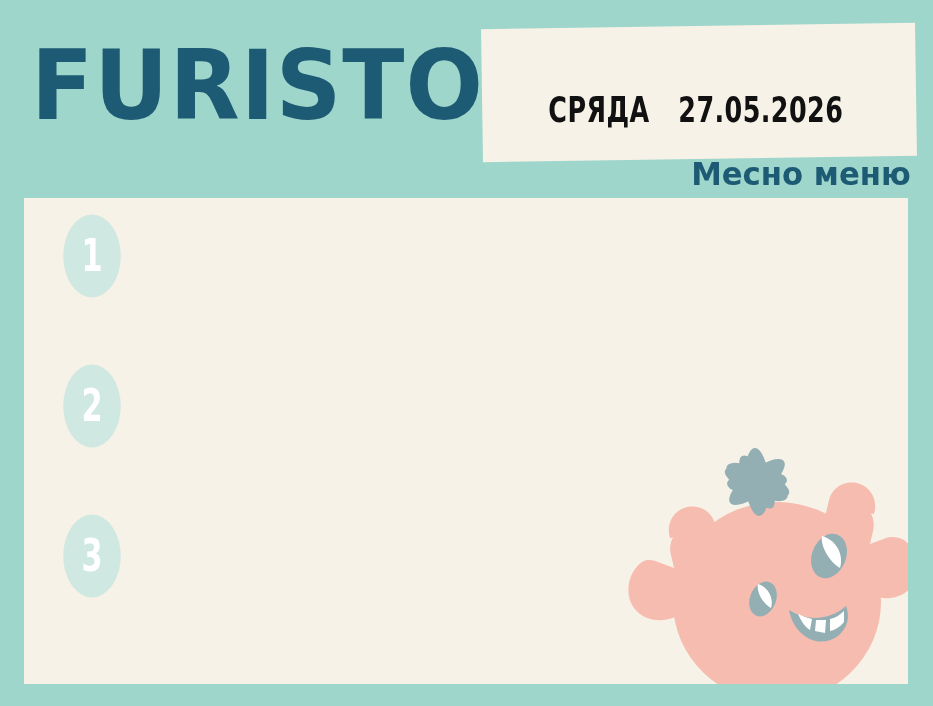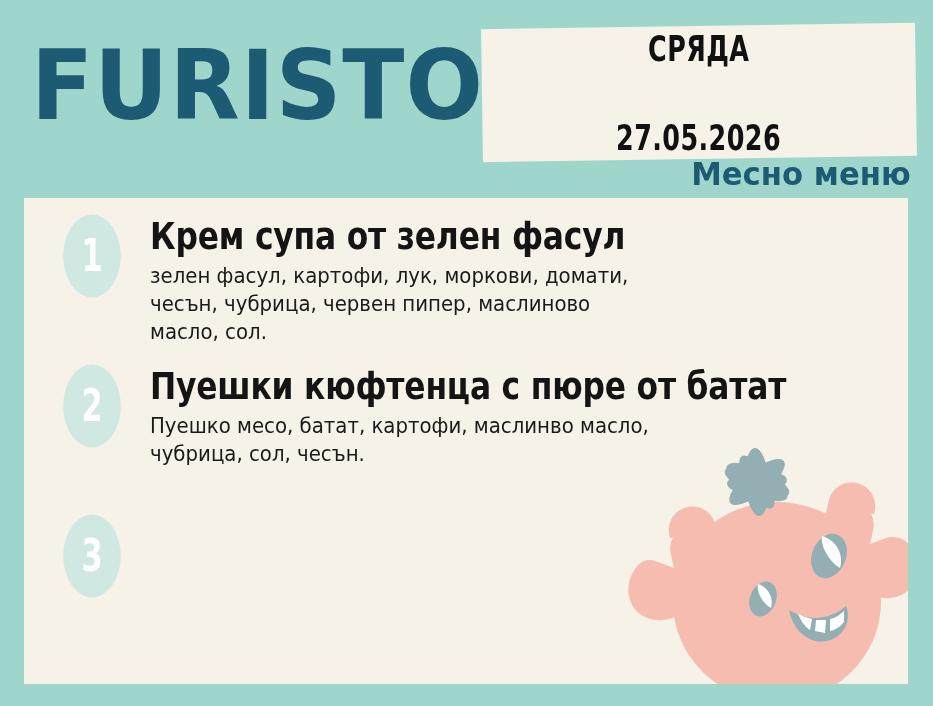--- a/index.html
+++ b/index.html
@@ -53,28 +53,28 @@
     width: 434px;
     height: 133px;
     background: #F7F2E7;
     transform: rotate(-0.85deg);
     transform-origin: center center;
   }
 
   #date-card-inner {
     position: absolute;
     left: 0;
-    top: 0;
+    top: 16px;
     width: 434px;
     height: 133px;
     transform: rotate(0.85deg);
     display: flex;
-    flex-direction: column;
+    flex-direction: row;
     align-items: center;
-    justify-content: space-between;
+    justify-content: center;
     padding-top: 2px;
     box-sizing: border-box;
   }
 
   .date-line {
     color: #111111;
     font-family: "DejaVu Sans", sans-serif;
     font-weight: bold;
     font-size: 31px;
     line-height: 42px;
@@ -249,39 +249,24 @@
         <path d="M176 170 C181 172 185 174 190 175 L188 186 C183 183 179 177 176 170 Z"></path>
         <path d="M194 176 L204 176 L203 189 L193 187 Z"></path>
         <path d="M208 175 C213 174 218 171 222 167 L222 178 C218 183 213 186 208 187 Z"></path>
       </g>
     </svg>
 
     <div id="menu-list">
 
       <div class="menu-item" id="item-0">
         <div class="item-badge">1</div>
-        <div class="item-body">
-          <div class="item-title">Крем супа от зелен фасул</div>
-          <div class="item-desc">
-            <span>зелен фасул, картофи, лук, моркови, домати,</span>
-            <span>чесън,  чубрица, червен пипер,  маслиново</span>
-            <span>масло, сол.</span>
-          </div>
-        </div>
       </div>
 
       <div class="menu-item" id="item-1">
         <div class="item-badge">2</div>
-        <div class="item-body">
-          <div class="item-title">Пуешки кюфтенца с пюре от батат</div>
-          <div class="item-desc">
-            <span>Пуешко месо, батат, картофи, маслинво масло,</span>
-            <span>чубрица, сол, чесън.</span>
-          </div>
-        </div>
       </div>
 
       <div class="menu-item" id="item-2">
         <div class="item-badge">3</div>
       </div>
 
     </div>
   </div>
 </div>
 

